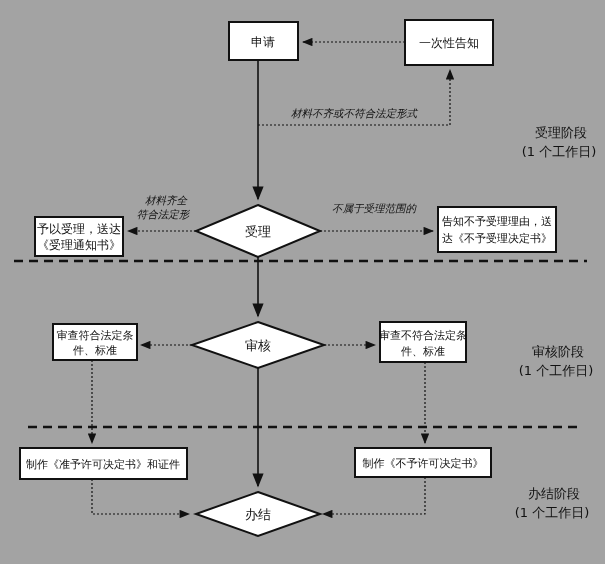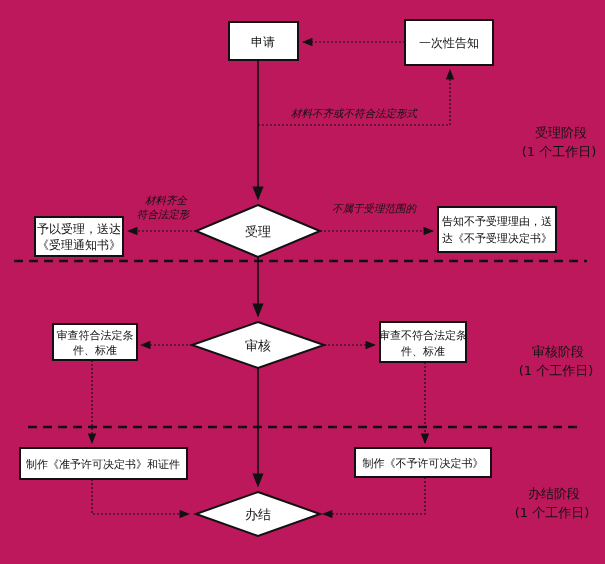--- a/index.html
+++ b/index.html
@@ -1,16 +1,16 @@
 <!DOCTYPE html>
 <html><head>
 <meta charset="utf-8">
 <style>
   html,body{margin:0;padding:0;background:#f3f3f3;}
-  .page{width:605px;height:564px;background:#be185d;position:relative;margin:0;}
+  .page{width:605px;height:564px;background:#a3a3a3;position:relative;margin:0;}
   svg{display:block;}
   text{font-family:"DejaVu Sans",sans-serif;fill:#111111;}
   .lbl{font-size:12px;}
   .lbl-sm{font-size:11px;}
   .diamond-lbl{font-size:13px;font-weight:500;}
   .stage{font-size:13px;}
   .edge{font-size:10.5px;font-style:italic;}
   .box{fill:#ffffff;stroke:#111111;stroke-width:2;}
   .diamond{fill:#ffffff;stroke:#111111;stroke-width:2;}
   .solid{stroke:#111111;stroke-width:1.6;fill:none;}

